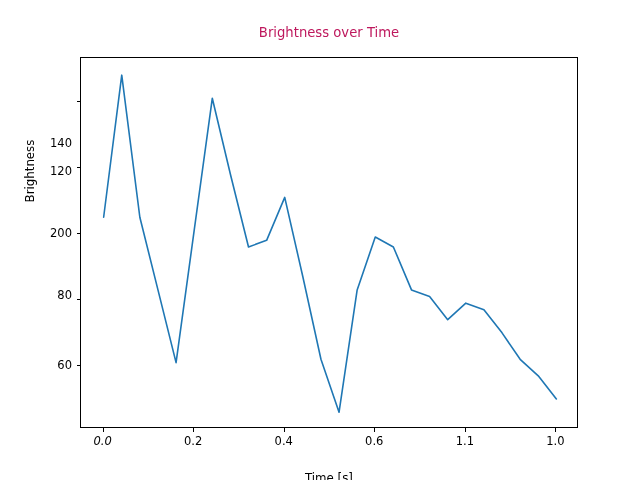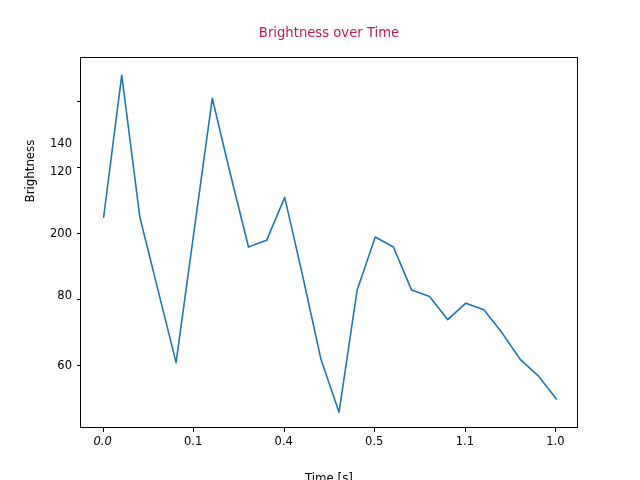--- a/index.html
+++ b/index.html
@@ -96,25 +96,25 @@
   <div id="axes">
     <svg id="plot-svg" viewBox="0 0 498 371" preserveAspectRatio="none">
       <polyline id="data-line" fill="none" stroke="#1f77b4" stroke-width="1.6" stroke-linejoin="round" stroke-linecap="round" points="22.64,159.24 40.75,17.18 58.85,159.24 76.96,231.92 95.07,304.60 113.18,172.45 131.29,40.30 149.40,116.29 167.51,188.97 185.62,182.36 203.73,139.41 221.84,218.70 239.95,301.29 258.05,354.15 276.16,231.92 294.27,179.06 312.38,188.97 330.49,231.92 348.60,238.52 366.71,261.65 384.82,245.13 402.93,251.74 421.04,274.86 439.15,301.29 457.25,317.81 475.36,340.94"></polyline>
     </svg>
   </div>
 
   <div id="xticks-container">
       <div class="xtick" style="left: 102.636px;"></div>
       <div class="xticklabel" style="left: 102.636px; font-style: italic;">0.0</div>
       <div class="xtick" style="left: 193.182px;"></div>
-      <div class="xticklabel" style="left: 193.182px;">0.1</div>
+      <div class="xticklabel" style="left: 193.182px;">0.2</div>
       <div class="xtick" style="left: 283.727px;"></div>
       <div class="xticklabel" style="left: 283.727px;">0.4</div>
       <div class="xtick" style="left: 374.273px;"></div>
-      <div class="xticklabel" style="left: 374.273px;">0.5</div>
+      <div class="xticklabel" style="left: 374.273px;">0.6</div>
       <div class="xtick" style="left: 464.818px;"></div>
       <div class="xticklabel" style="left: 464.818px;">1.1</div>
       <div class="xtick" style="left: 555.364px;"></div>
       <div class="xticklabel" style="left: 555.364px;">1.0</div>
     </div>
   <div id="yticks-container">
       <div class="ytick" style="top: 364.9px;"></div>
       <div class="yticklabel" style="top: 364.9px;">60</div>
       <div class="ytick" style="top: 298.827px;"></div>
       <div class="yticklabel" style="top: 295px;">80</div>

